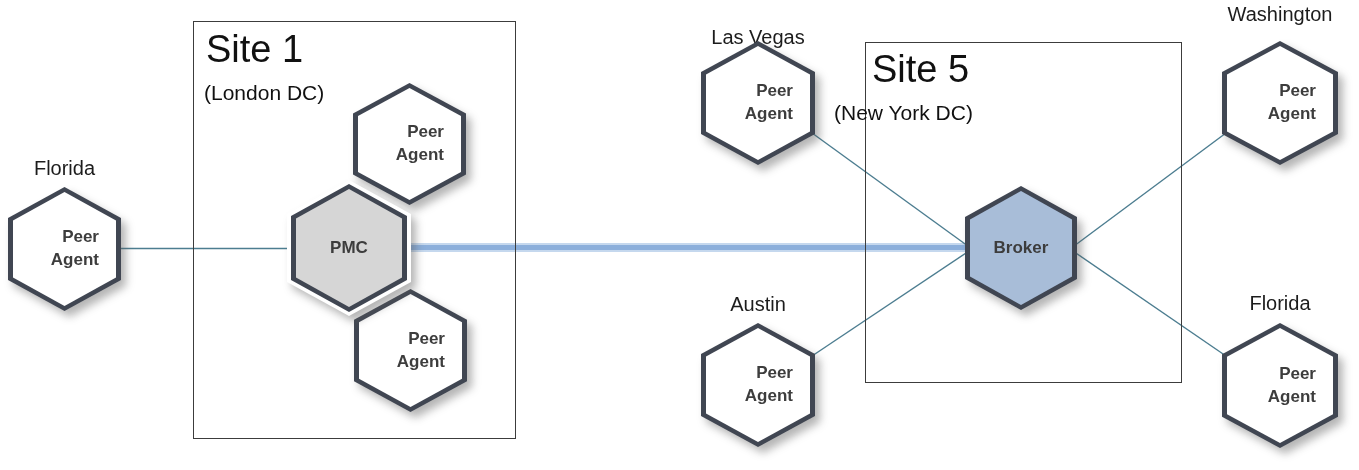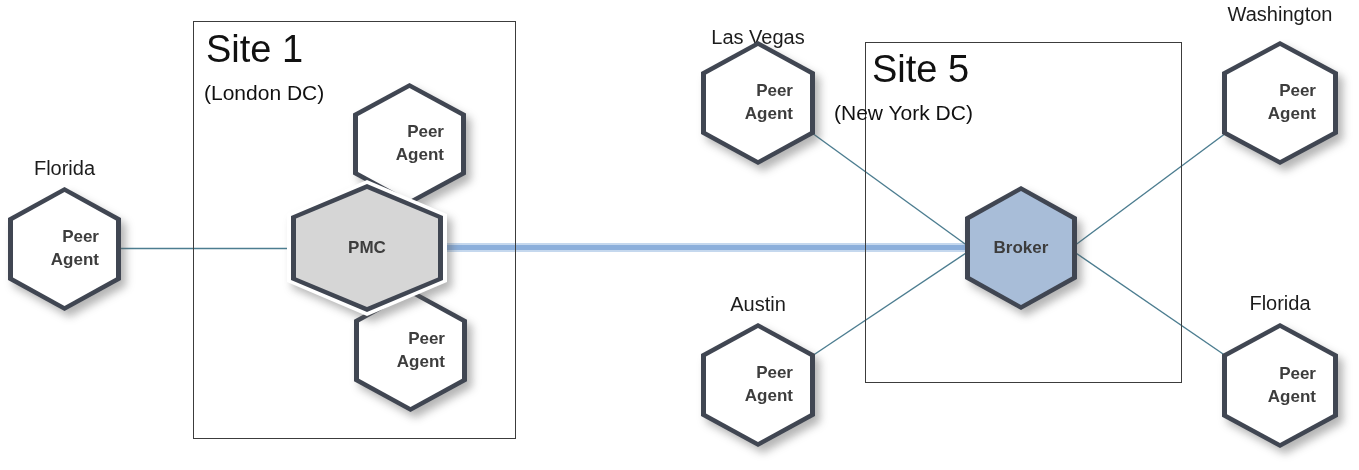--- a/index.html
+++ b/index.html
@@ -144,21 +144,21 @@
   </div>
 
   <div class="hex-node" style="left:354px; top:289px; width:113px; height:123px;">
     <div class="hex-shape">
       <div class="hex hex-border"></div>
       <div class="hex hex-fill"></div>
     </div>
     <div class="hex-label">Peer Agent</div>
   </div>
 
-  <div class="hex-node" style="left:291px; top:184px; width:116px; height:128px;padding-left:36px;">
+  <div class="hex-node" style="left:291px; top:184px; width:116px; height:128px;">
     <div class="hex-shape">
       <div class="hex hex-ring"></div>
       <div class="hex hex-border"></div>
       <div class="hex hex-fill hex-fill--pmc"></div>
     </div>
     <div class="hex-label">PMC</div>
   </div>
 
   <div class="hex-node" style="left:701px; top:41px; width:114px; height:124px;">
     <div class="hex-shape">

